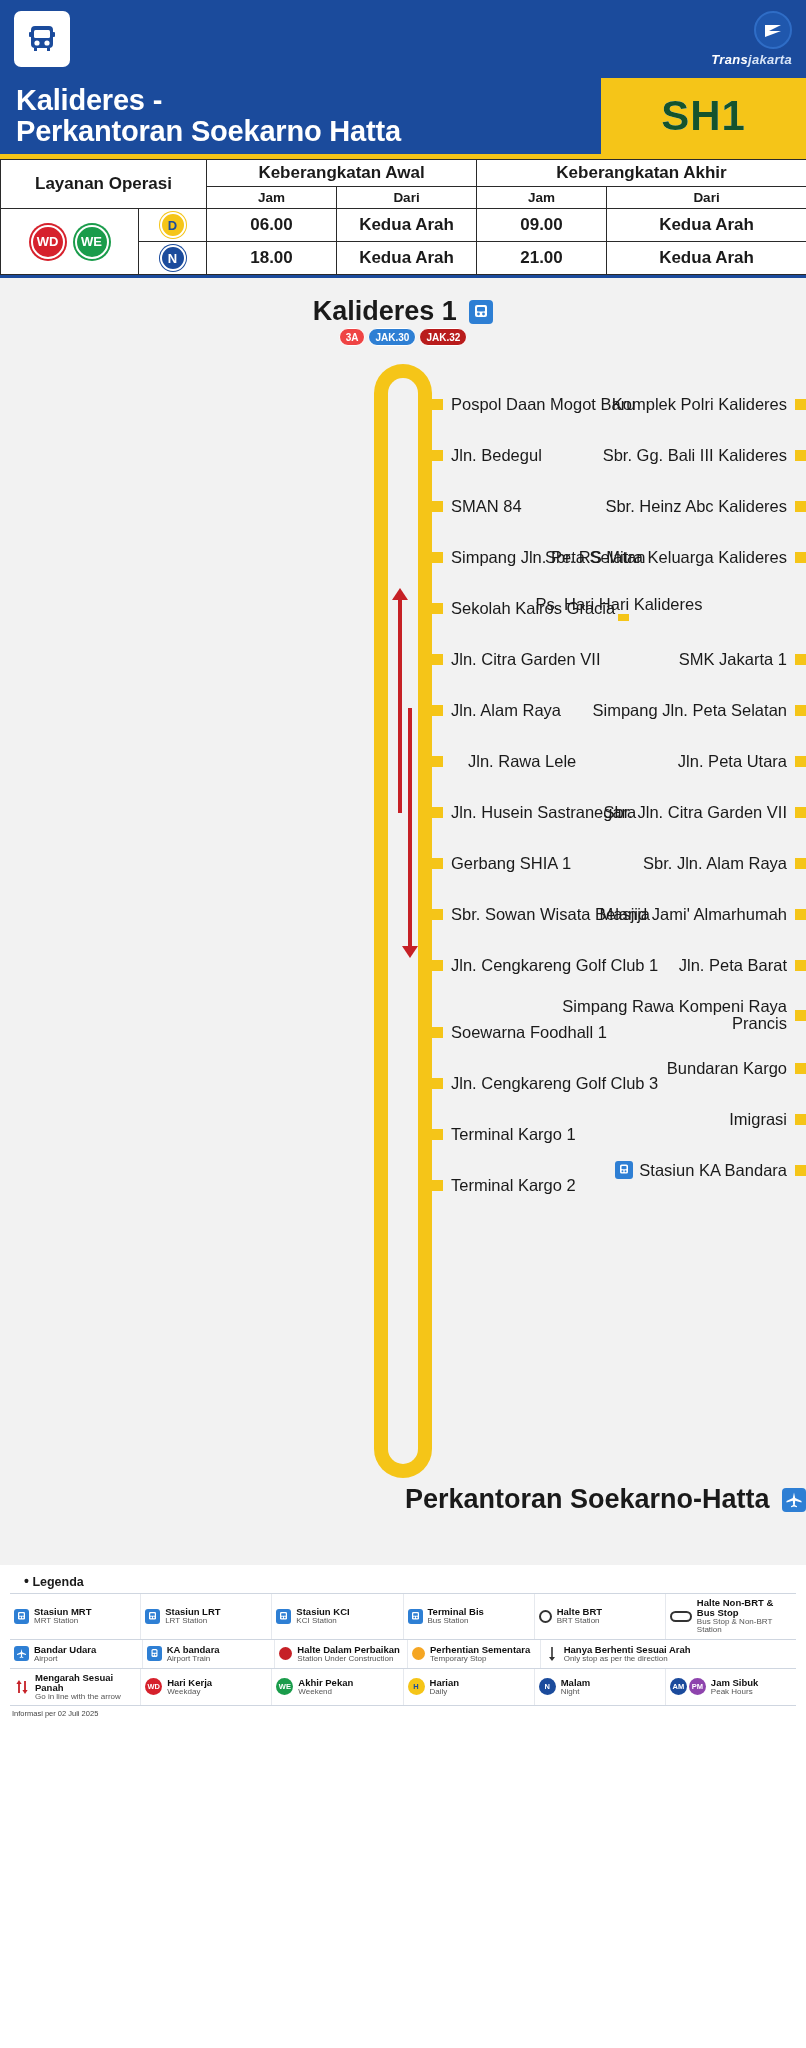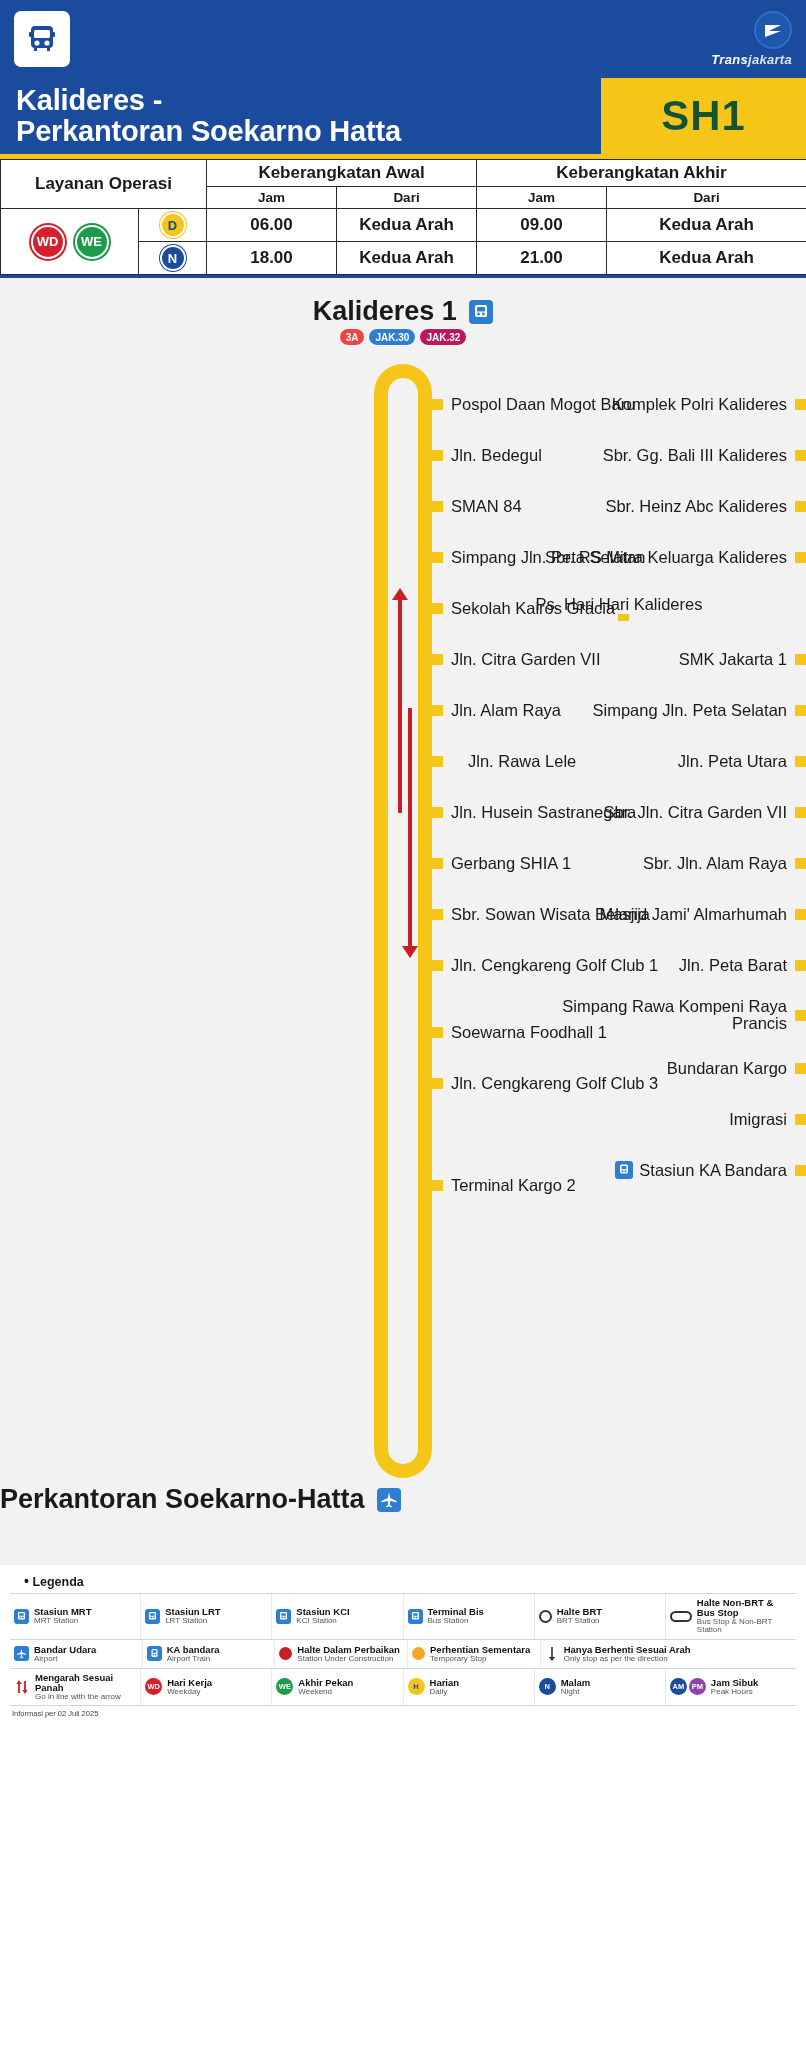--- a/index.html
+++ b/index.html
@@ -92,21 +92,21 @@
     border-top:3px solid #1b4b9c;
     overflow:hidden;
   }
   .map-inner { position:relative; width:806px; height:1290px; }
 
   .terminus-top {
     position:absolute; top:18px; left:0; width:806px; text-align:center;
   }
   .terminus-top .name { font-size:27px; font-weight:bold; display:inline-block; vertical-align:middle;}
   .terminus-bot {
-    position:absolute; top:1206px; left:0; width:806px; text-align:left;
+    position:absolute; top:1206px; left:0; width:806px; text-align:right;
   }
   .terminus-bot .name { font-size:27px; font-weight:bold; display:inline-block; vertical-align:middle;}
 
   .sq-icon {
     display:inline-block; vertical-align:middle;
     width:24px; height:24px; border-radius:4px; background:#2e7fd4;
     margin-left:8px; position:relative;
   }
   .sq-icon svg { position:absolute; left:3px; top:3px; }
 
@@ -114,21 +114,21 @@
     position:absolute; top:50px; left:0; width:806px;
     display:flex; justify-content:center; gap:3px;
   }
   .conn {
     height:18px; border-radius:9px; color:#fff; font-size:10px; font-weight:bold;
     display:flex; align-items:center; justify-content:center; padding:0 6px;
     border:1.5px solid #fff;
   }
   .conn.grey { background:#ef4444; }
   .conn.blue { background:#2e7fd4; }
-  .conn.lblue { background:#be185d; }
+  .conn.lblue { background:#b91c1c; }
   .corridor-inner-fill {
     position:absolute; left:374px; top:86px; width:58px; height:1114px;
     border-radius:29px; background:#f5c518;
   }
   .corridor-hole {
     position:absolute; left:388px; top:100px; width:30px; height:1086px;
     border-radius:15px; background:#f2f2f2;
   }
   .arrow-line {
     position:absolute; background:#c62026; width:4px;
@@ -457,20 +457,24 @@
           <span class="label">Jln. Cengkareng Golf Club 1</span>
         </div>
       <div class="stop right" style="top:741px; left:432px; width:374px;">
           <span class="tick"></span>
           <span class="label">Soewarna Foodhall 1</span>
         </div>
       <div class="stop right" style="top:792px; left:432px; width:374px;">
           <span class="tick"></span>
           <span class="label">Jln. Cengkareng Golf Club 3</span>
         </div>
+      <div class="stop right" style="top:843px; left:432px; width:374px;">
+          <span class="tick"></span>
+          <span class="label">Terminal Kargo 1</span>
+        </div>
       <div class="stop right" style="top:894px; left:432px; width:374px;">
           <span class="tick"></span>
           <span class="label">Terminal Kargo 2</span>
         </div>
 
       <div class="terminus-bot">
         <span class="name">Perkantoran Soekarno-Hatta</span>
         <span class="plane-sq">
           <svg width="18" height="18" viewBox="0 0 18 18">
             <path d="M9 1.5 L10.2 7 L16.5 10 L16.5 11.5 L10.2 9.8 L9.8 14 L12 15.3 L12 16.3 L9 15.6 L6 16.3 L6 15.3 L8.2 14 L7.8 9.8 L1.5 11.5 L1.5 10 L7.8 7 Z" fill="#fff"></path>

